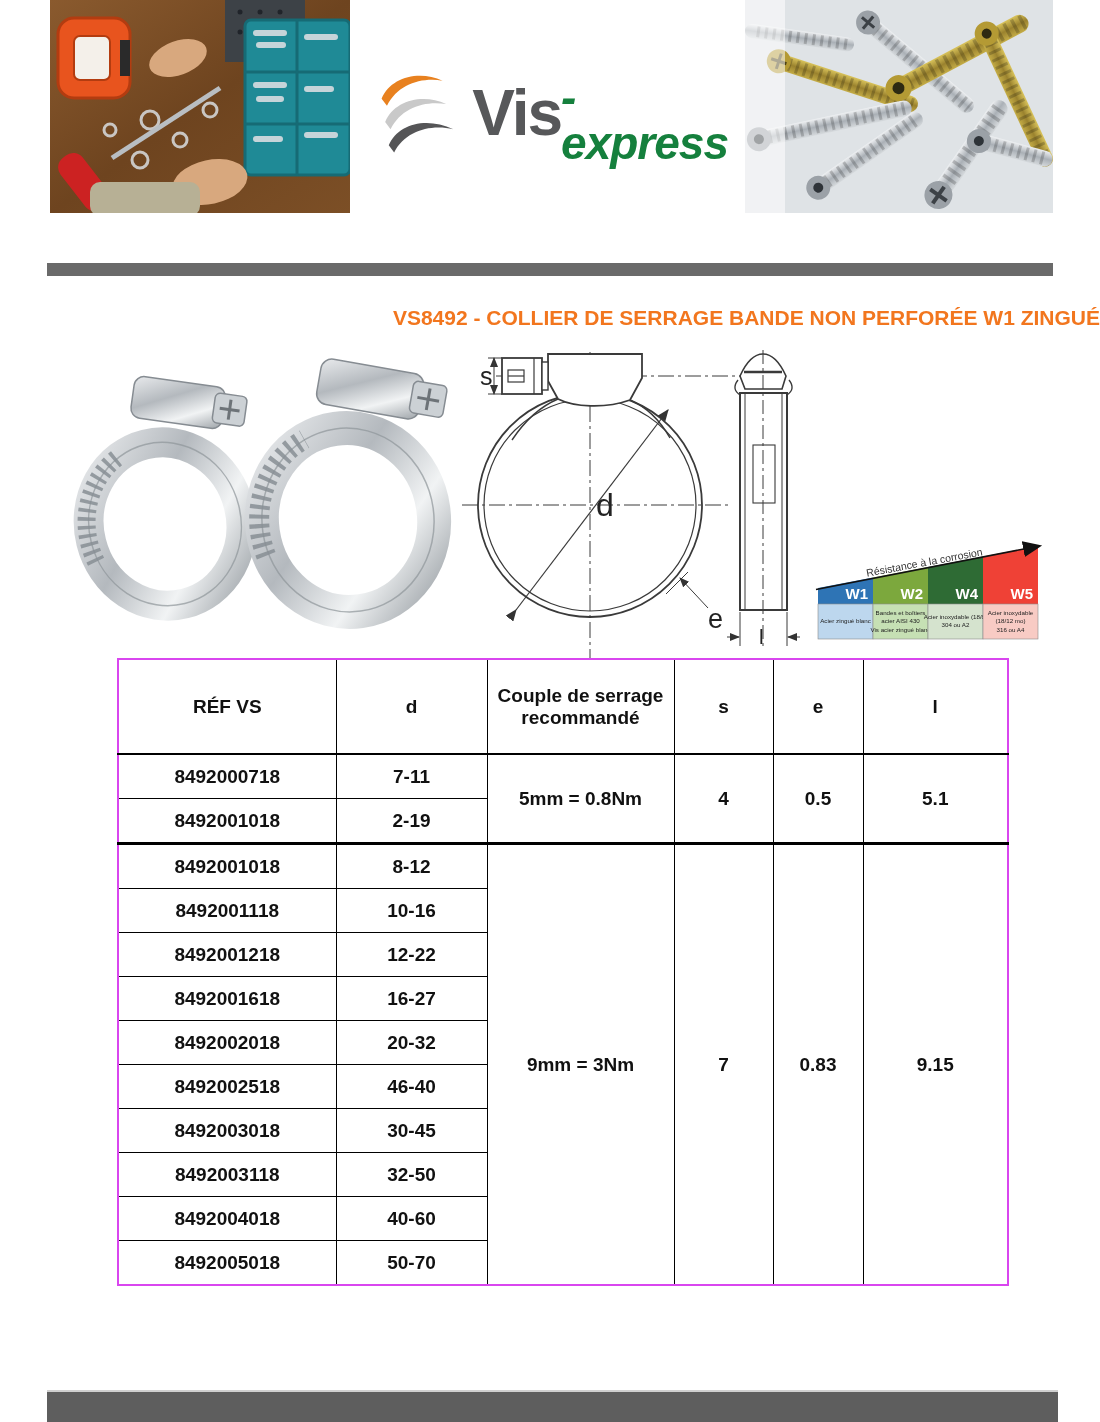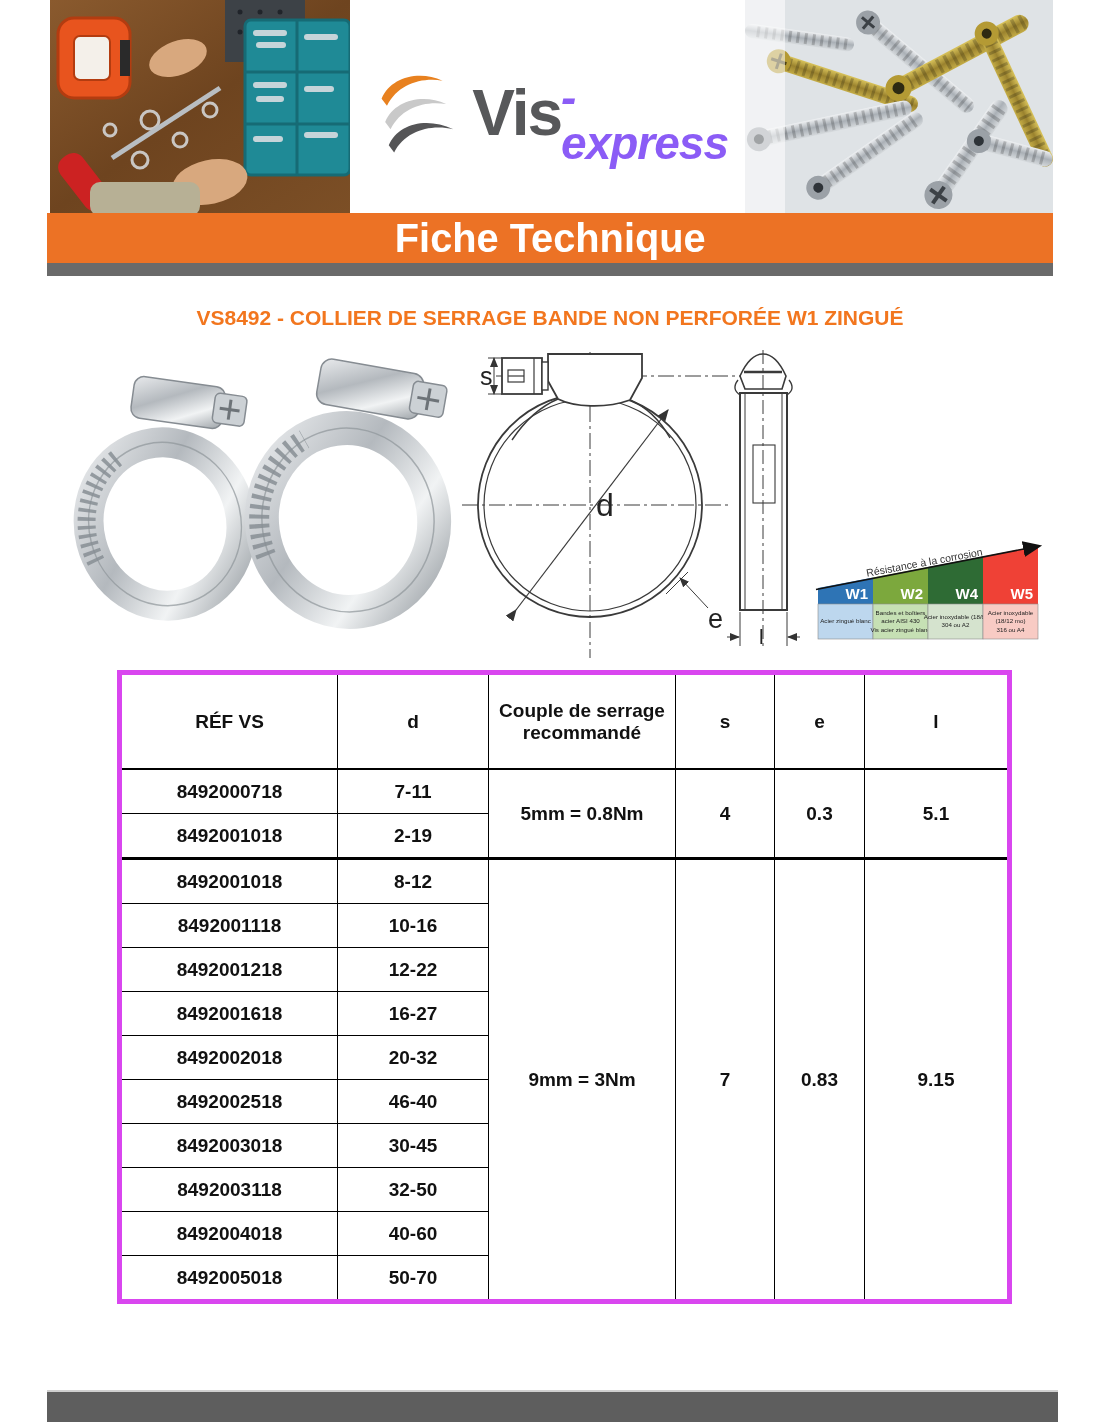--- a/index.html
+++ b/index.html
@@ -6,48 +6,48 @@
   .page{position:relative;width:1100px;height:1422px;background:#fff;overflow:hidden;
         font-family:"Liberation Sans",sans-serif;color:#111;}
 
   
   .photo{position:absolute;top:0;height:213px;overflow:hidden;}
   .photo-left{left:50px;width:300px;}
   .photo-right{left:745px;width:308px;}
   .logo{position:absolute;left:378px;top:55px;width:350px;height:115px;
         display:flex;align-items:center;}
   .logo-vis{font-size:64px;font-weight:bold;color:#57585a;letter-spacing:-2px;line-height:1;}
-  .logo-express{font-size:46px;font-weight:bold;font-style:italic;color:#8b5cf6;
+  .logo-express{font-size:46px;font-weight:bold;font-style:italic;color:#15803d;
         letter-spacing:-1px;line-height:1;margin-top:14px;}
   .banner{position:absolute;left:47px;top:213px;width:1006px;height:50px;
         background:var(--banner-orange,#EC7225);display:flex;align-items:center;justify-content:center;}
   .banner-text{color:#fff;font-size:41px;font-weight:bold;letter-spacing:0px;
         transform:scaleX(.97);transform-origin:center;}
   .bar{position:absolute;left:47px;width:1006px;height:13px;background:var(--bar-gray,#6A6A6A);}
   .bar-top{top:263px;}
   .footer-bar{position:absolute;left:47px;top:1390px;width:1011px;height:32px;
         background:var(--footer-gray,#5E5E5E);border-top:2px solid #cfcfcf;}
 
   
-  .page-title{position:absolute;left:0;top:306px;width:1100px;text-align:center;
+  .page-title{position:absolute;left:0;top:306px;width:1100px;text-align:right;
         color:var(--title-orange,#F2761E);font-size:21px;font-weight:bold;letter-spacing:0;}
 
   
   .fig-clamps{position:absolute;left:60px;top:352px;width:400px;height:302px;}
   .fig-drawing{position:absolute;left:450px;top:348px;width:380px;height:314px;}
   .fig-chart{position:absolute;left:813px;top:536px;width:237px;height:104px;}
   svg text{font-family:"Liberation Sans",sans-serif;}
 
   
   .spec-table{position:absolute;left:117px;top:658px;border-collapse:collapse;
         table-layout:fixed;width:889px;}
   .spec-table col.c0{width:218px}.spec-table col.c1{width:151px}
   .spec-table col.c2{width:187px}.spec-table col.c3{width:99px}
   .spec-table col.c4{width:90px}.spec-table col.c5{width:145px}
-  .spec-table{border:5px solid #d946ef;margin-top:12px;}
+  .spec-table{border:2px solid #d946ef;}
   .spec-table th,.spec-table td{border:1px solid #000;text-align:center;
         vertical-align:middle;font-size:19px;background:#fff;padding:0 4px;}
   .spec-table th{height:93px;font-weight:bold;border-bottom:2px solid #000;}
   .spec-table td{height:43px;font-weight:bold;}
   .spec-table tr.group-sep td{border-top:3px solid #000;}
 </style>
 </head>
 <body>
 
 <div class="page">
@@ -186,23 +186,20 @@
         </g>
         <g transform="translate(0,30) rotate(8)">
           <rect x="0" y="-7" width="110" height="14" rx="7" fill="url(#silver)"></rect>
           <line x1="12" y1="0" x2="106" y2="0" stroke="#00000030" stroke-width="11" stroke-dasharray="3 5"></line>
         </g>
       </g>
       <rect width="40" height="213" fill="#ffffff" opacity=".55"></rect>
     </svg>
   </div>
 
-  <div class="banner">
-    <span class="banner-text">Fiche Technique</span>
-  </div>
   <div class="bar bar-top"></div>
 
   <div class="page-title">VS8492 - COLLIER DE SERRAGE BANDE NON PERFORÉE W1 ZINGUÉ</div>
 
   <div class="fig-clamps">
     <svg width="400" height="302" viewBox="0 0 400 302">
       <defs>
         <linearGradient id="metal" x1="0" y1="0" x2="1" y2="1">
           <stop offset="0" stop-color="#e9ebed"></stop>
             <stop offset=".4" stop-color="#b4b9be"></stop>
@@ -349,21 +346,21 @@
         <th>e</th>
         <th>l</th>
       </tr>
     </thead>
     <tbody>
         <tr>
           <td>8492000718</td>
           <td>7-11</td>
           <td rowspan="2">5mm = 0.8Nm</td>
           <td rowspan="2">4</td>
-          <td rowspan="2">0.3</td>
+          <td rowspan="2">0.5</td>
           <td rowspan="2">5.1</td>
         </tr>
         <tr>
           <td>8492001018</td>
           <td>2-19</td>
         </tr>
         <tr class="group-sep">
           <td>8492001018</td>
           <td>8-12</td>
           <td rowspan="10">9mm = 3Nm</td>

